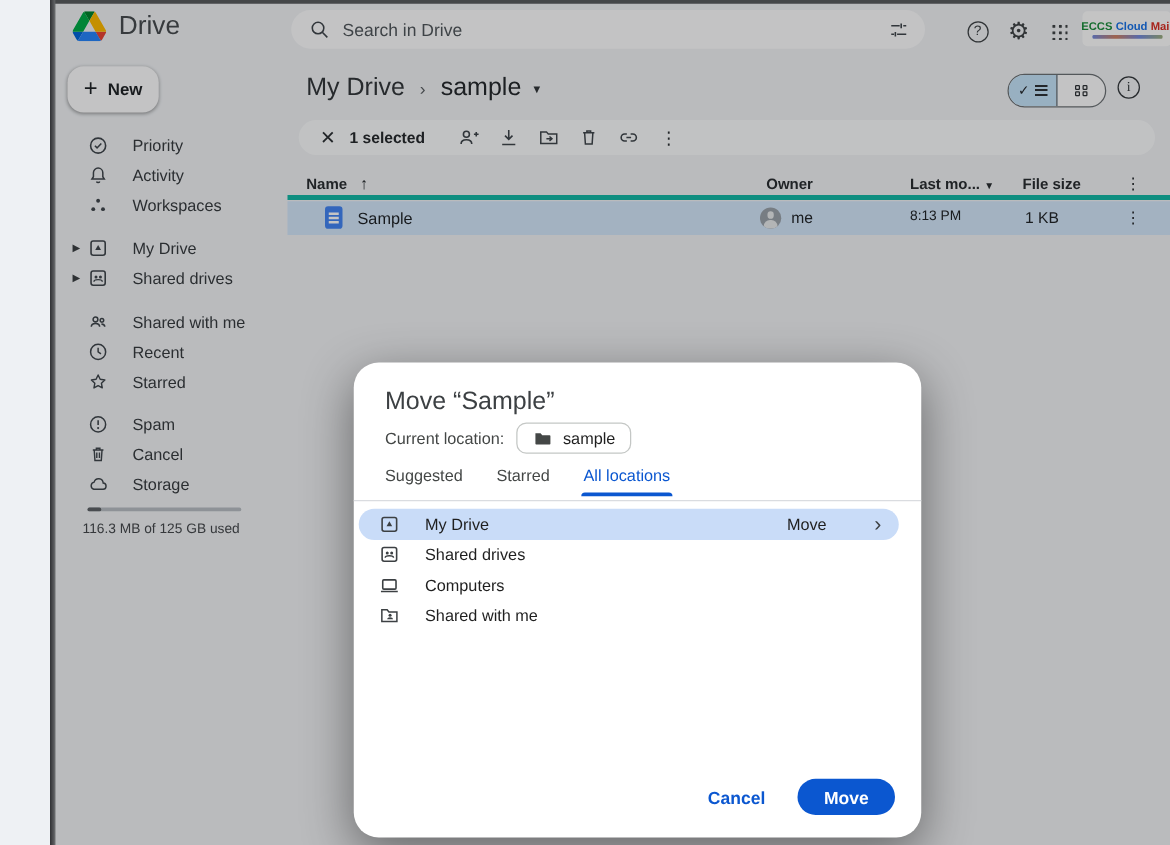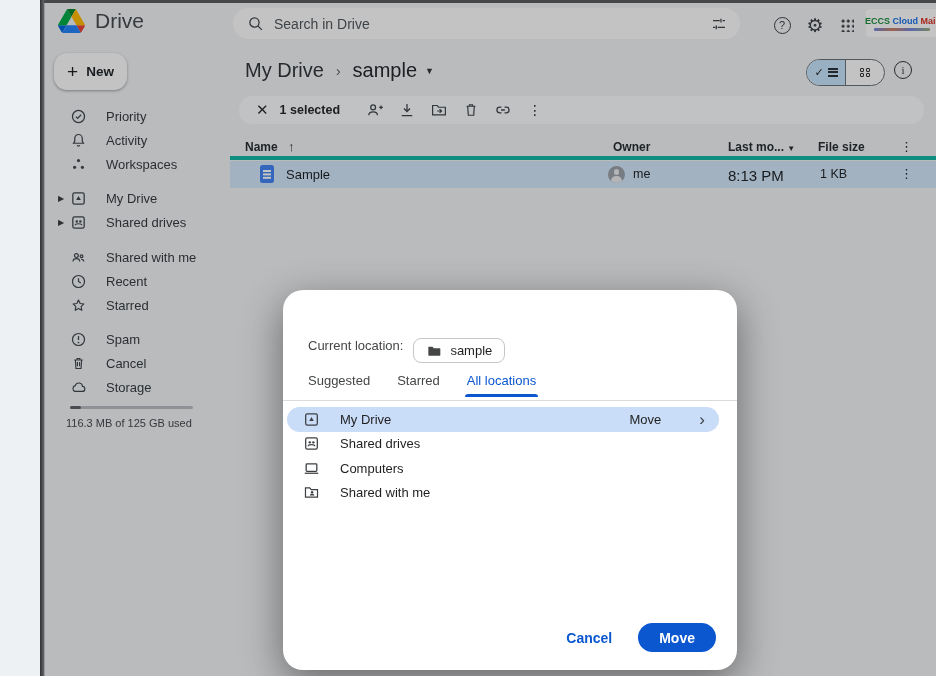--- a/index.html
+++ b/index.html
@@ -102,21 +102,21 @@
   .doc-ico span { position:absolute; left:3px; top:5px; width:8px; height:1.6px; background:#fff;
     box-shadow:0 3.4px 0 #fff,0 6.8px 0 #fff; }
   .f-name { position:absolute; left:56px; top:6px; font-size:13px; color:#1d2125; }
   .owner-av { position:absolute; left:378px; top:5px; width:17px; height:17px; border-radius:50%;
     background:#9aa2aa; overflow:hidden; }
   .owner-av:before { content:""; position:absolute; left:5.7px; top:3px; width:5.6px; height:5.6px;
     border-radius:50%; background:#e9ebed; }
   .owner-av:after { content:""; position:absolute; left:3.2px; top:10px; width:10.6px; height:7px;
     border-radius:5px 5px 0 0; background:#e9ebed; }
   .f-owner { position:absolute; left:403px; top:6px; font-size:12.5px; color:#22262a; }
-  .f-mod { position:absolute; left:498px; top:6px; font-size:15px; color:#22262a; }
+  .f-mod { position:absolute; left:498px; top:6px; font-size:11px; color:#22262a; }
   .f-size { position:absolute; left:590px; top:6px; font-size:12.5px; color:#22262a; }
   .f-kebab { position:absolute; left:670px; top:5px; font-size:13px; color:#2c3034; cursor:pointer; }
 
   
   .rpanel { position:absolute; right:0; top:48px; width:31px; bottom:0; background:#f6f8fa;
     border-left:1px solid #d9dee3; }
   .rp-ico { position:absolute; left:6px; width:19px; height:19px; cursor:pointer; }
   .cal { background:#fff; border-top:2.5px solid #4285f4; border-left:2.5px solid #1967d2;
     border-right:2.5px solid #fbbc04; border-bottom:2.5px solid #34a853; border-radius:2px;
     font-size:8px; font-weight:bold; color:#1967d2; display:flex; align-items:center; justify-content:center;text-decoration:underline; }
@@ -132,21 +132,21 @@
   .contacts:after { content:""; position:absolute; left:3px; top:10px; width:13px; height:7.5px;
     border-radius:6px 6px 2px 2px; background:#1a73e8; }
   .rp-div { position:absolute; left:6px; top:176px; width:19px; height:1px; background:#c3c8cd; }
   .rp-add { position:absolute; left:6px; top:196px; width:19px; height:22px; font-size:19px;
     color:#3c4043; display:flex; align-items:center; justify-content:center; cursor:pointer; }
 
   
   .modal { position:absolute; left:243px; top:290px; width:454px; height:380px; background:#fff;
     border-radius:20px; box-shadow:0 12px 40px rgba(0,0,0,.45); z-index:60; }
   .m-title { position:absolute; left:25px; top:20px; font-size:20px; font-weight:400; color:#3c4043; }
-  .m-loc { position:absolute; left:25px; top:48px; display:flex; align-items:flex-start; gap:10px; }
+  .m-loc { position:absolute; left:25px; top:48px; display:flex; align-items:center; gap:10px; }
   .m-loc-label { font-size:13px; color:#444746; }
   .m-chip { display:flex; align-items:center; gap:8px; border:1px solid #c4c7c5; border-radius:8px;
     height:25px; padding:0 12px; cursor:pointer; }
   .m-chip .chip-txt { font-size:13px; color:#1f1f1f; }
   .m-tabs { position:absolute; left:25px; top:83px; display:flex; gap:27px; }
   .m-tab { font-size:13px; color:#444746; padding-bottom:9px; position:relative; cursor:pointer; }
   .m-tab.active { color:#0b57d0; font-weight:normal; }
   .m-tab.active:after { content:""; position:absolute; left:-2px; right:-2px; bottom:0; height:3px;
     background:#0b57d0; border-radius:3px 3px 0 0; }
   .m-tabline { position:absolute; left:0; right:0; top:110px; height:1px; background:#dadce0; }
@@ -386,20 +386,21 @@
     <div class="rp-ico cal" style="top:9px">31</div>
     <div class="rp-ico keep" style="top:48px"></div>
     <div class="rp-ico tasks" style="top:91px">✓</div>
     <div class="rp-ico contacts" style="top:133px"></div>
     <div class="rp-div"></div>
     <div class="rp-add">+</div>
   </div>
 </div>
 
 <div class="modal">
+  <div class="m-title">Move “Sample”</div>
   <div class="m-loc">
     <span class="m-loc-label">Current location:</span>
     <span class="m-chip">
       <svg width="16" height="16" viewBox="0 0 24 24">
             <path d="M3.5 5.5h6.2l2 2.3h8.8a1 1 0 0 1 1 1v9.2a1 1 0 0 1-1 1h-16a1 1 0 0 1-1-1z" fill="#444746"></path>
           </svg>
       <span class="chip-txt">sample</span>
     </span>
   </div>
   <div class="m-tabs">

